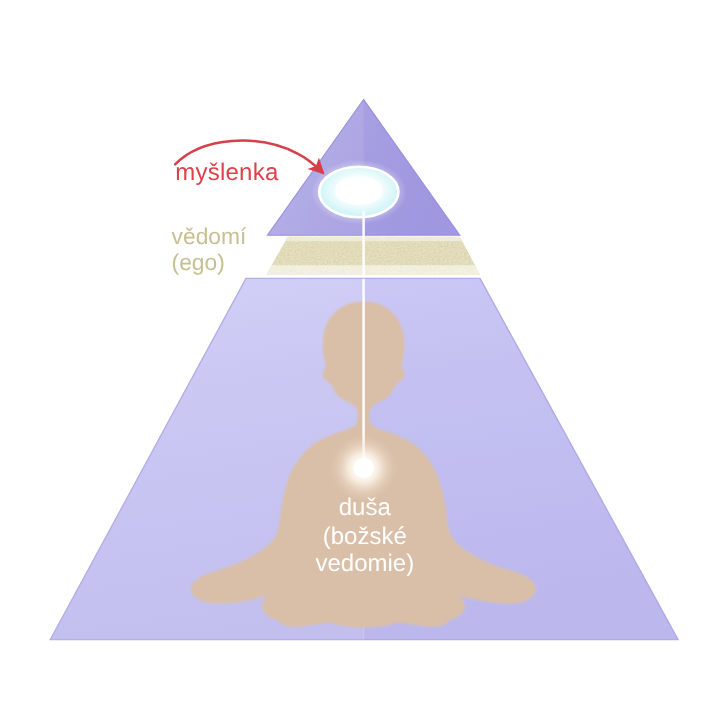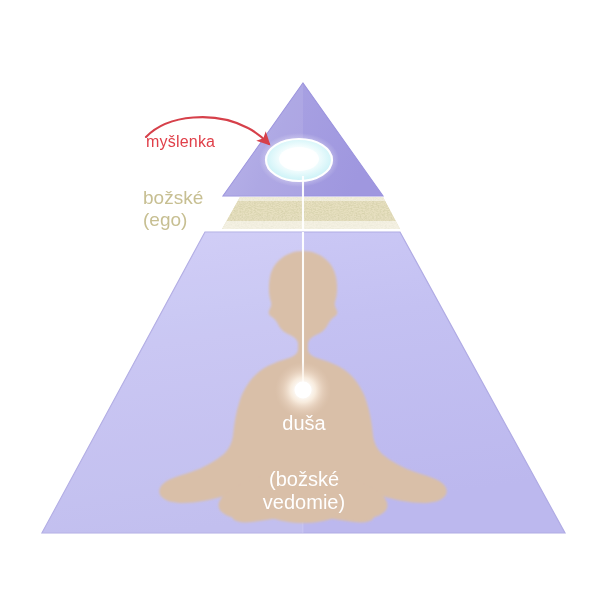--- a/index.html
+++ b/index.html
@@ -29,21 +29,21 @@
     height: 600px;
   }
   .label {
     position: absolute;
     white-space: nowrap;
     line-height: 1.18;
   }
   #label-myslenka {
     left: 146px;
     top: 133px;
-    font-size: 16px;
+    font-size: 20px;
     color: #e0404a;
     letter-spacing: 0.2px;
   }
   #label-osobnost {
     left: 366px;
     top: 148px;
     font-size: 18px;
     color: #45bdea;
     letter-spacing: 0.2px;
   }
@@ -61,21 +61,20 @@
     left: 230px;
     top: 412px;
     width: 148px;
     font-size: 20px;
     color: #ffffff;
     text-align: center;
     white-space: normal;
   }
   #label-dusa .l2 {
     display: block;
-    margin-top: 32px;
   }
 </style>
 </head>
 <body>
 
 <div id="stage">
 
   <svg id="diagram-svg" viewBox="0 0 600 600" xmlns="http://www.w3.org/2000/svg">
     <defs>
 
@@ -264,21 +263,21 @@
 
     <g>
       <path d="M146,137 C168,114 216,111 248,128 C256,132 263,138 269,144" fill="none" stroke="#d6404a" stroke-width="2.1" stroke-linecap="round" marker-end="url(#arrowHead)"></path>
     </g>
   </svg>
 
   <div class="label" id="label-myslenka">myšlenka</div>
 
 
   <div class="label" id="label-vedomi">
-    <span>božské</span>
+    <span>vědomí</span>
     <span class="l2">(ego)</span>
   </div>
 
   <div class="label" id="label-dusa">
     <span>duša</span>
     <span class="l2">(božské vedomie)</span>
   </div>
 
 </div>
 

